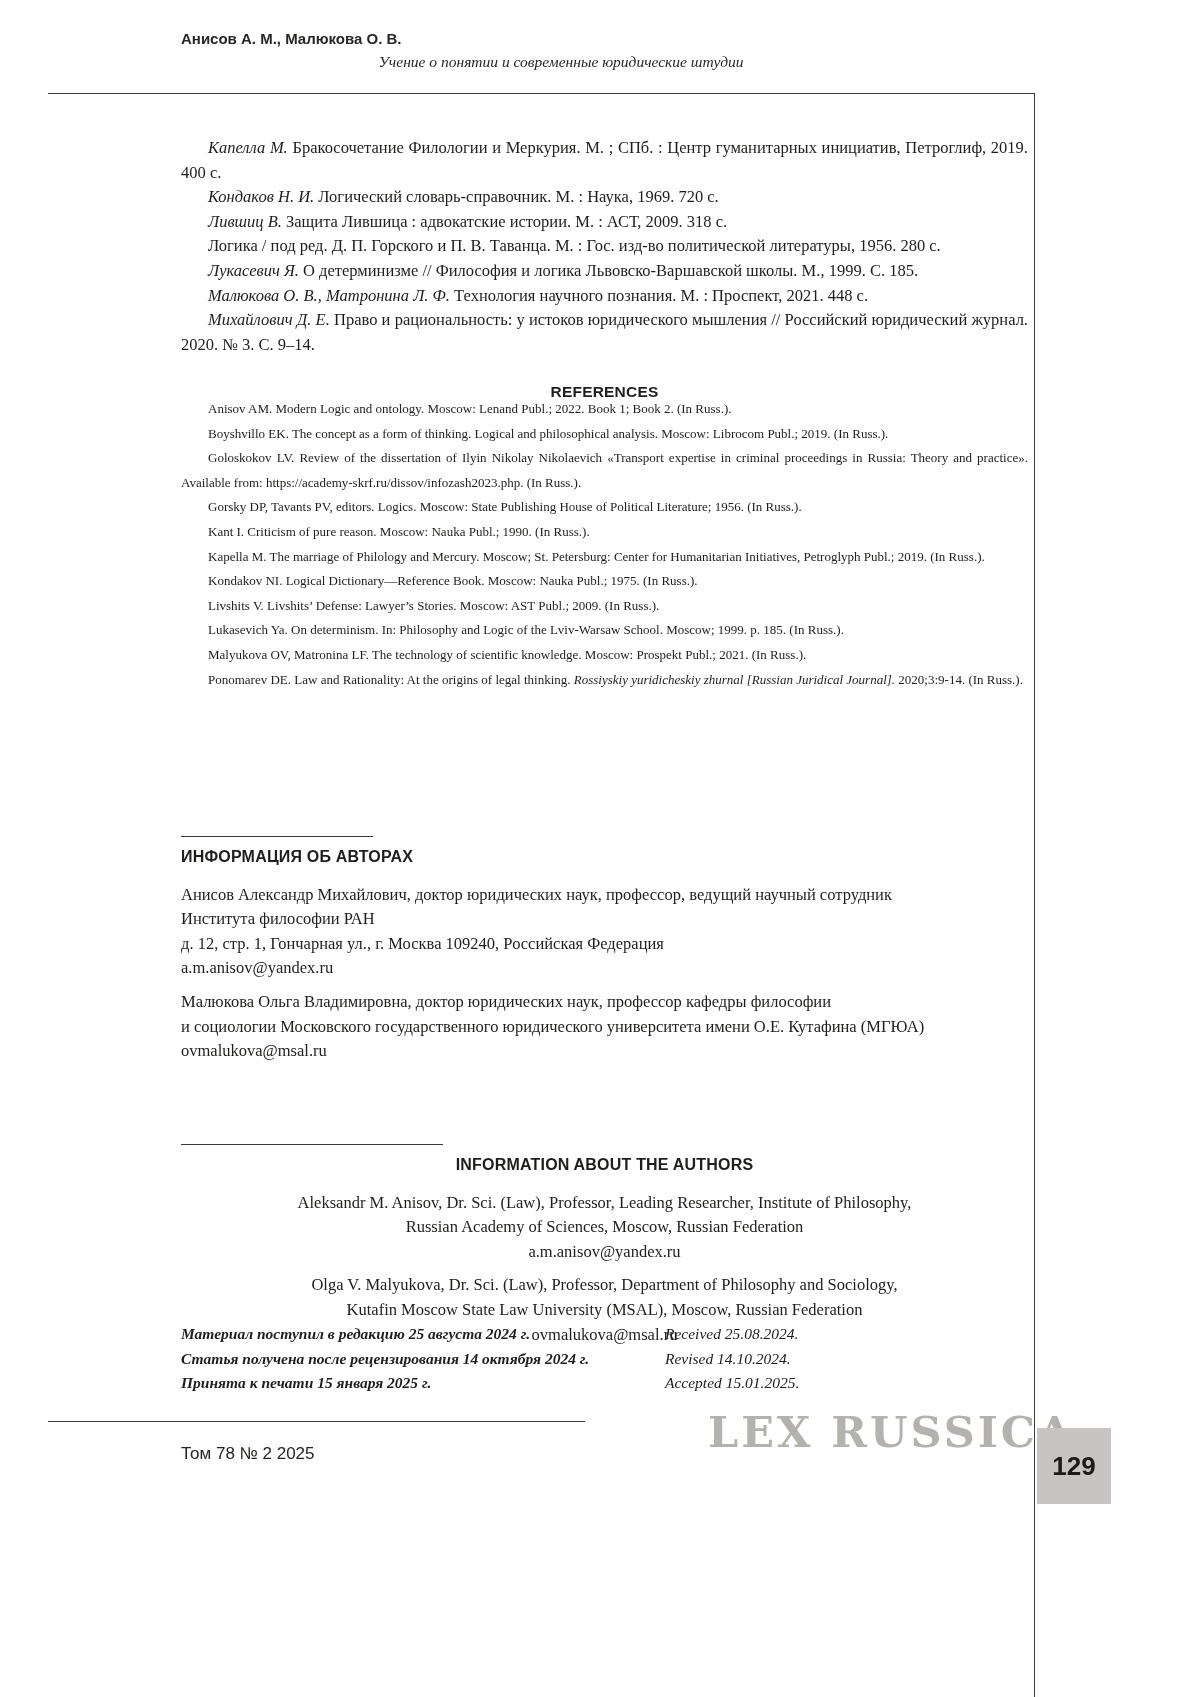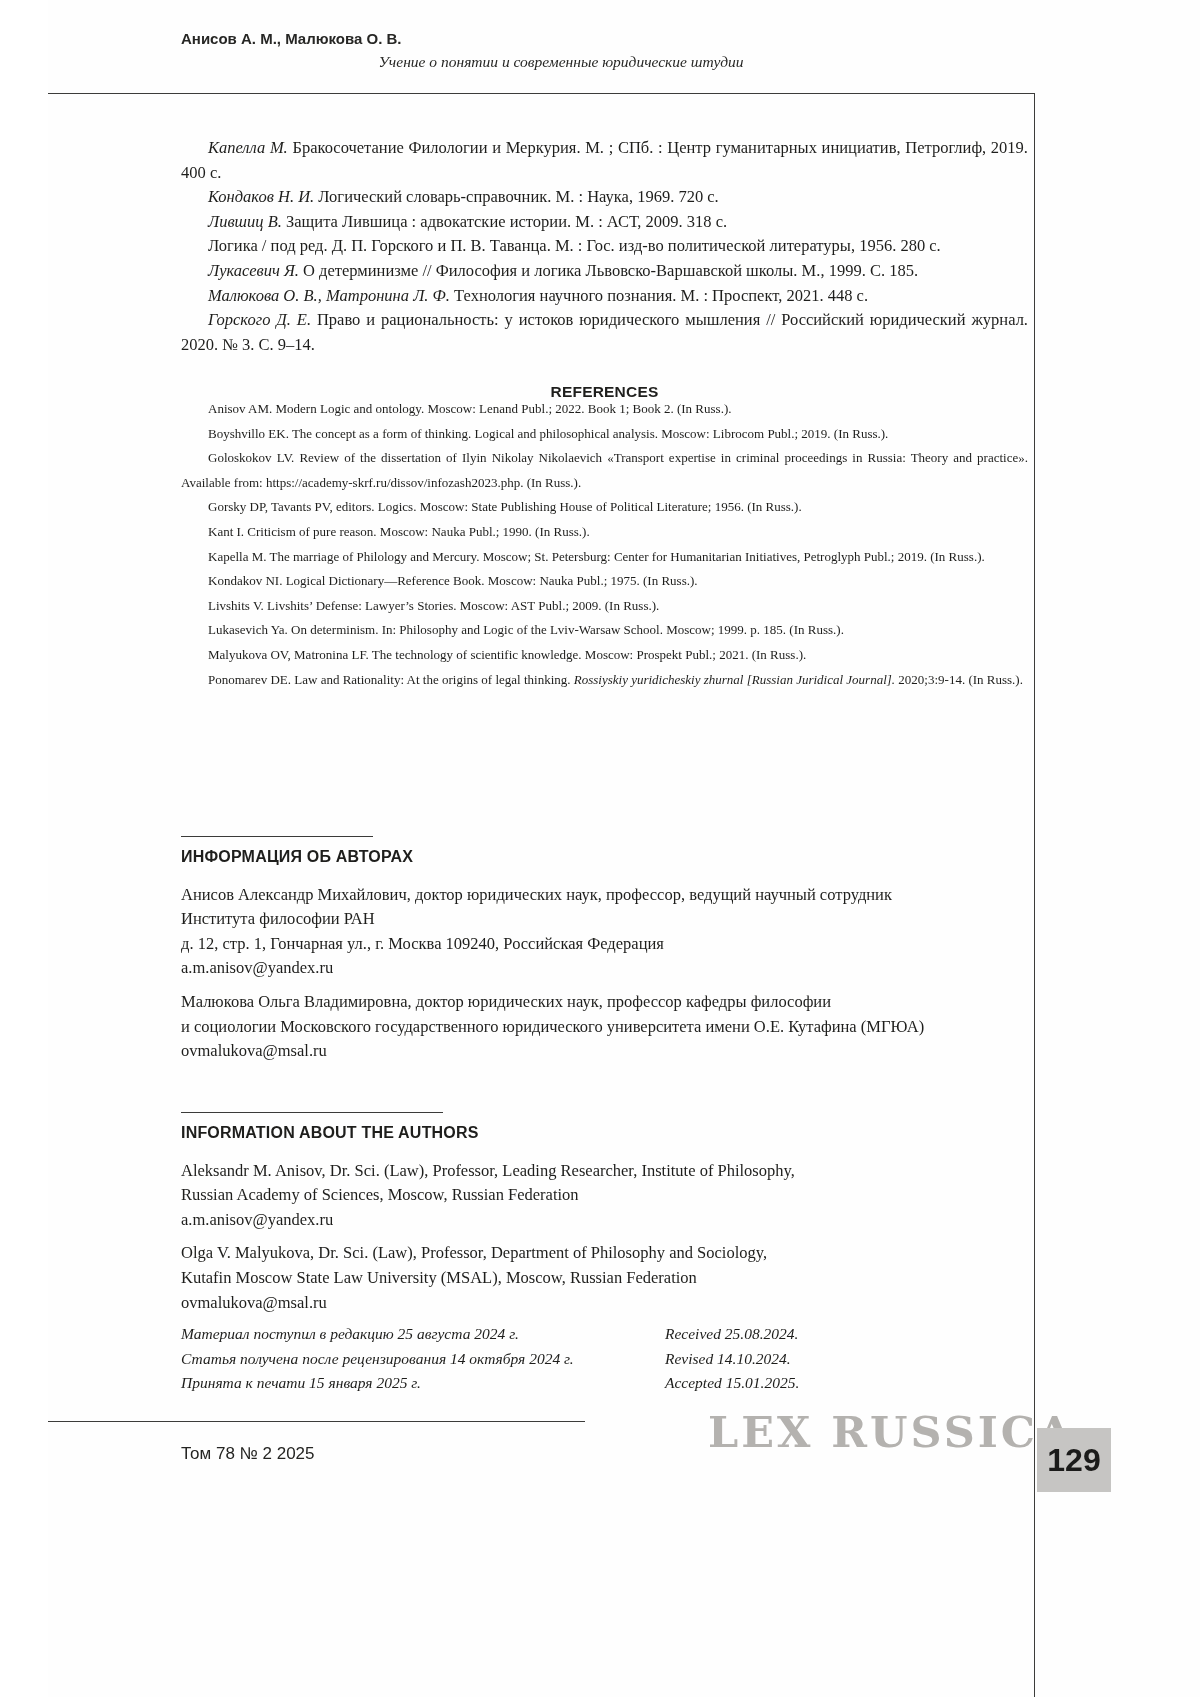--- a/index.html
+++ b/index.html
@@ -23,41 +23,41 @@
   .refs{position:absolute;left:133px;top:397px;width:847px;font-size:13px;line-height:24.6px;}
   .bib p,.refs p{margin:0;text-indent:27px;text-align:justify;}
   .italic{font-style:italic;}
   .refs-heading{
     position:absolute;left:133px;top:383px;width:847px;margin:0;text-align:center;
     font-family:"Liberation Sans",sans-serif;font-weight:700;font-size:15.5px;letter-spacing:.2px;color:#1e1e1c;
   }
   
   .authors-section{position:absolute;left:133px;width:847px;font-size:16.5px;line-height:24.6px;}
   .authors-section.ru-pos{top:836px;}
-  .authors-section.en-pos{top:1112px;}
+  .authors-section.en-pos{top:1144px;text-align:center;}
   .sec-heading{margin:0 0 13px 0;font-family:"Liberation Sans",sans-serif;font-weight:700;font-size:16px;letter-spacing:.2px;color:#1e1e1c;}
   .author-block{margin:0 0 9px 0;}
   .author-block p{margin:0;}
   .author-name{font-weight:400;}
   
   .dates{position:absolute;left:133px;top:1322px;width:847px;display:flex;font-style:italic;font-size:15.5px;line-height:24.6px;}
-  .dates-ru{width:484px;}
+  .dates-ru{width:484px;font-weight:bold;}
   .dates-en{flex:1;}
   .dates p{margin:0;}
   
   .footer-volume{position:absolute;left:133px;top:1444px;font-family:"Liberation Sans",sans-serif;font-size:17px;color:#242422;}
   .journal-logo{
     position:absolute;left:660px;top:1404px;width:330px;text-align:center;
     font-family:"DejaVu Serif",serif;font-weight:700;font-size:43px;line-height:56px;
     color:#b4b2af;letter-spacing:3px;white-space:nowrap;
   }
   .page-number-box{
-    position:absolute;left:989px;top:1428px;width:74px;height:64px;background:#c6c5c3;
+    position:absolute;left:989px;top:1428px;width:74px;height:76px;background:#c6c5c3;
     display:flex;align-items:center;justify-content:center;
-    font-family:"Liberation Sans",sans-serif;font-weight:700;font-size:32px;color:#1b1b1a;
+    font-family:"Liberation Sans",sans-serif;font-weight:700;font-size:26px;color:#1b1b1a;
   }
 </style>
 </head>
 <body>
 
 <div class="page">
 
   <header class="running-header">
     <div class="running-authors">Анисов А. М., Малюкова О. В.</div>
     <div class="running-title">Учение о понятии и современные юридические штудии</div>
@@ -65,21 +65,21 @@
   <div class="header-rule"></div>
   <div class="side-rule"></div>
 
   <section class="bib">
     <p><span class="italic">Капелла М.</span><span> Бракосочетание Филологии и Меркурия. М. ; СПб. : Центр гуманитарных инициатив, Петроглиф, 2019. 400 с.</span></p>
     <p><span class="italic">Кондаков Н. И.</span><span> Логический словарь-справочник. М. : Наука, 1969. 720 с.</span></p>
     <p><span class="italic">Лившиц В.</span><span> Защита Лившица : адвокатские истории. М. : АСТ, 2009. 318 с.</span></p>
     <p><span class="italic"></span><span>Логика / под ред. Д. П. Горского и П. В. Таванца. М. : Гос. изд-во политической литературы, 1956. 280 с.</span></p>
     <p><span class="italic">Лукасевич Я.</span><span> О детерминизме // Философия и логика Львовско-Варшавской школы. М., 1999. С. 185.</span></p>
     <p><span class="italic">Малюкова О. В., Матронина Л. Ф.</span><span> Технология научного познания. М. : Проспект, 2021. 448 с.</span></p>
-    <p><span class="italic">Горского Д. Е.</span><span> Право и рациональность: у истоков юридического мышления // Российский юридический журнал. 2020. № 3. С. 9–14.</span></p>
+    <p><span class="italic">Михайлович Д. Е.</span><span> Право и рациональность: у истоков юридического мышления // Российский юридический журнал. 2020. № 3. С. 9–14.</span></p>
   </section>
 
   <h2 class="refs-heading">REFERENCES</h2>
 
   <section class="refs">
     <p><span>Anisov AM. Modern Logic and ontology. Moscow: Lenand Publ.; 2022. Book 1; Book 2. (In Russ.).</span></p>
     <p><span>Boyshvillo EK. The concept as a form of thinking. Logical and philosophical analysis. Moscow: Librocom Publ.; 2019. (In Russ.).</span></p>
     <p><span>Goloskokov LV. Review of the dissertation of Ilyin Nikolay Nikolaevich «Transport expertise in criminal proceedings in Russia: Theory and practice». Available from: https://academy-skrf.ru/dissov/infozash2023.php. (In Russ.).</span></p>
     <p><span>Gorsky DP, Tavants PV, editors. Logics. Moscow: State Publishing House of Political Literature; 1956. (In Russ.).</span></p>
     <p><span>Kant I. Criticism of pure reason. Moscow: Nauka Publ.; 1990. (In Russ.).</span></p>

